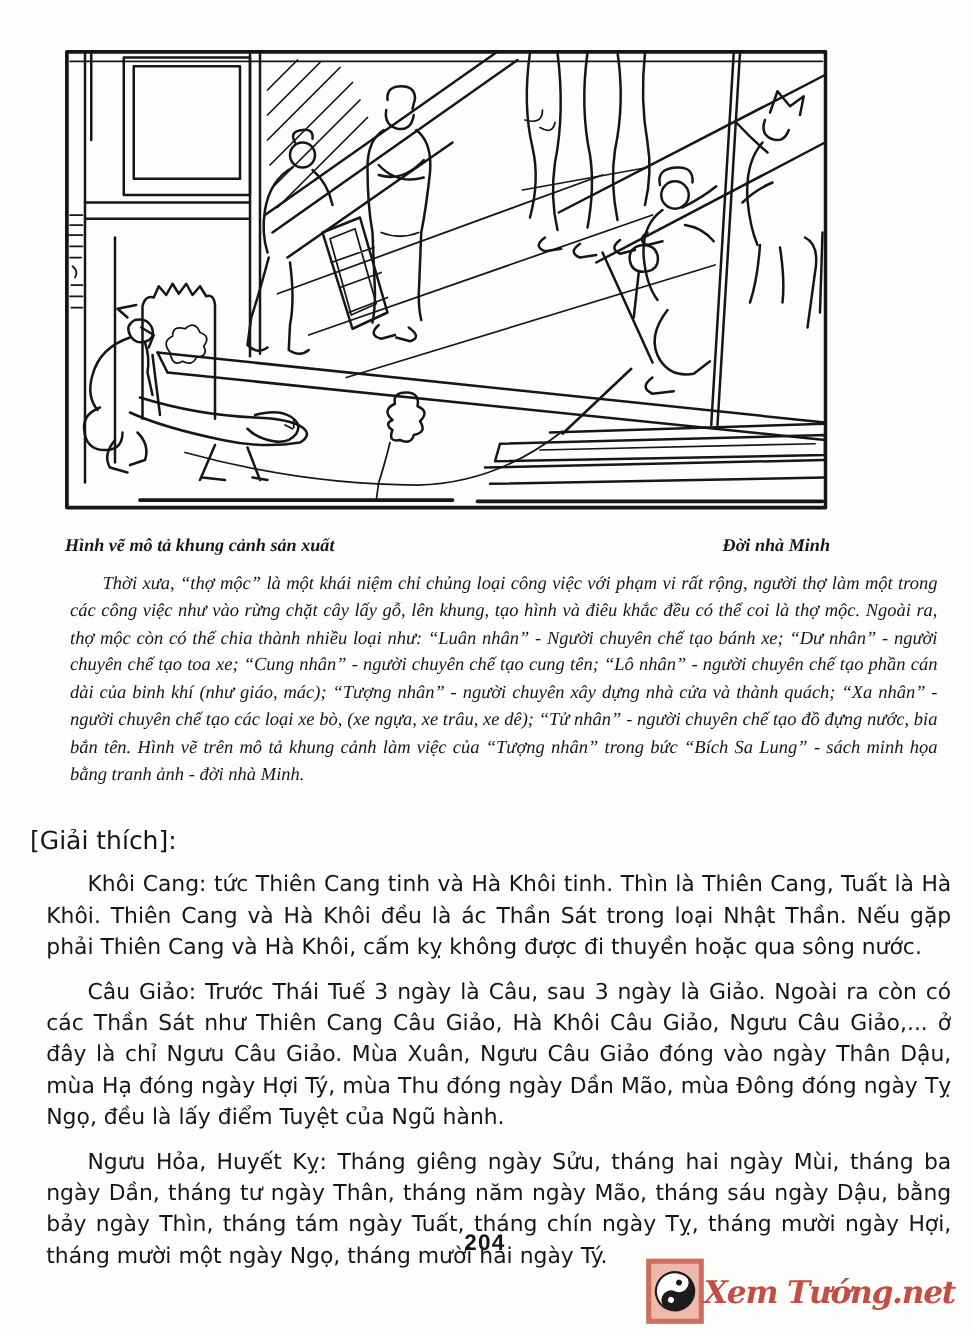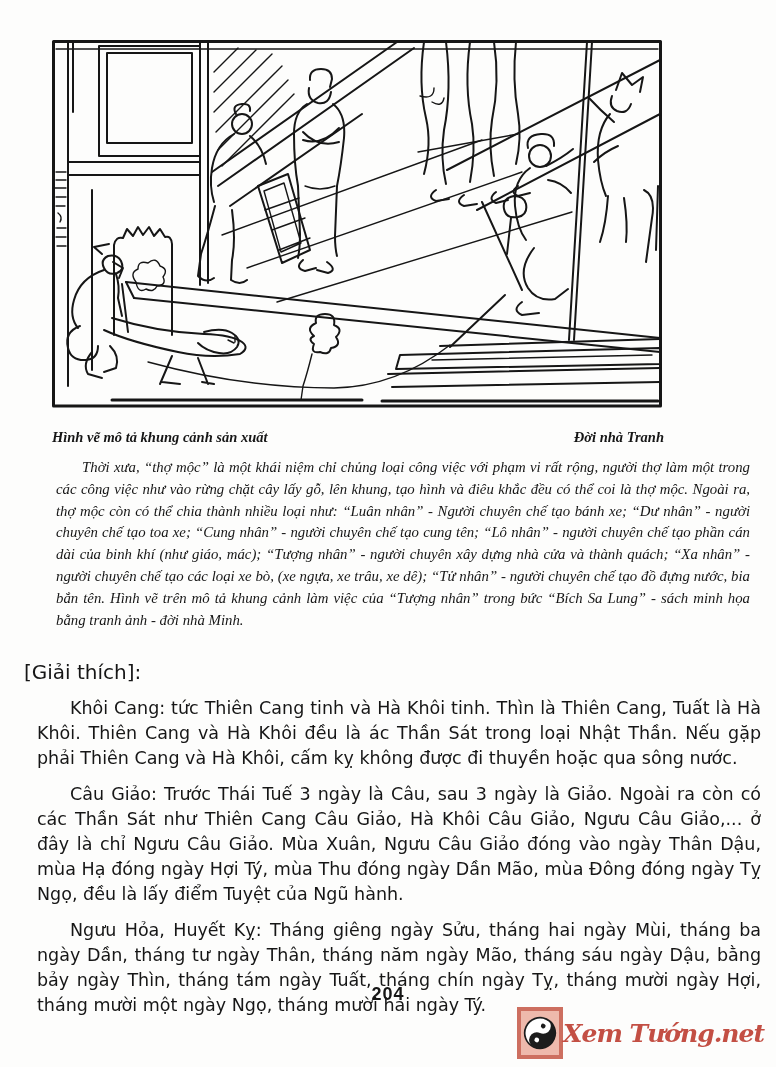--- a/index.html
+++ b/index.html
@@ -168,21 +168,21 @@
       <line x1="388" y1="306" x2="608" y2="299"></line>
       <path d="M348 315 L608 308 L608 324 L344 329 z"></path>
       <line class="thin" x1="380" y1="320" x2="600" y2="315"></line>
       <path d="M336 334 L608 328 M340 347 L608 342"></path>
       <path class="thick" d="M60 360 h250 M330 361 h276"></path>
     </svg>
   </figure>
 
   <div class="caption">
     <span>Hình vẽ mô tả khung cảnh sản xuất</span>
-    <span>Đời nhà Tranh</span>
+    <span>Đời nhà Minh</span>
   </div>
 
   <p class="intro">Thời xưa, “thợ mộc” là một khái niệm chỉ chủng loại công việc với phạm vi rất rộng, người thợ làm một trong các công việc như vào rừng chặt cây lấy gỗ, lên khung, tạo hình và điêu khắc đều có thể coi là thợ mộc. Ngoài ra, thợ mộc còn có thể chia thành nhiều loại như: “Luân nhân” - Người chuyên chế tạo bánh xe; “Dư nhân” - người chuyên chế tạo toa xe; “Cung nhân” - người chuyên chế tạo cung tên; “Lô nhân” - người chuyên chế tạo phần cán dài của binh khí (như giáo, mác); “Tượng nhân” - người chuyên xây dựng nhà cửa và thành quách; “Xa nhân” - người chuyên chế tạo các loại xe bò, (xe ngựa, xe trâu, xe dê); “Tử nhân” - người chuyên chế tạo đồ đựng nước, bia bắn tên. Hình vẽ trên mô tả khung cảnh làm việc của “Tượng nhân” trong bức “Bích Sa Lung” - sách minh họa bằng tranh ảnh - đời nhà Minh.</p>
 
   <h2 class="explain-heading">[Giải thích]:</h2>
   <div class="explanation">
     <p>Khôi Cang: tức Thiên Cang tinh và Hà Khôi tinh. Thìn là Thiên Cang, Tuất là Hà Khôi. Thiên Cang và Hà Khôi đều là ác Thần Sát trong loại Nhật Thần. Nếu gặp phải Thiên Cang và Hà Khôi, cấm kỵ không được đi thuyền hoặc qua sông nước.</p>
     <p>Câu Giảo: Trước Thái Tuế 3 ngày là Câu, sau 3 ngày là Giảo. Ngoài ra còn có các Thần Sát như Thiên Cang Câu Giảo, Hà Khôi Câu Giảo, Ngưu Câu Giảo,... ở đây là chỉ Ngưu Câu Giảo. Mùa Xuân, Ngưu Câu Giảo đóng vào ngày Thân Dậu, mùa Hạ đóng ngày Hợi Tý, mùa Thu đóng ngày Dần Mão, mùa Đông đóng ngày Tỵ Ngọ, đều là lấy điểm Tuyệt của Ngũ hành.</p>
     <p>Ngưu Hỏa, Huyết Kỵ: Tháng giêng ngày Sửu, tháng hai ngày Mùi, tháng ba ngày Dần, tháng tư ngày Thân, tháng năm ngày Mão, tháng sáu ngày Dậu, bằng bảy ngày Thìn, tháng tám ngày Tuất, tháng chín ngày Tỵ, tháng mười ngày Hợi, tháng mười một ngày Ngọ, tháng mười hai ngày Tý.</p>
   </div>

